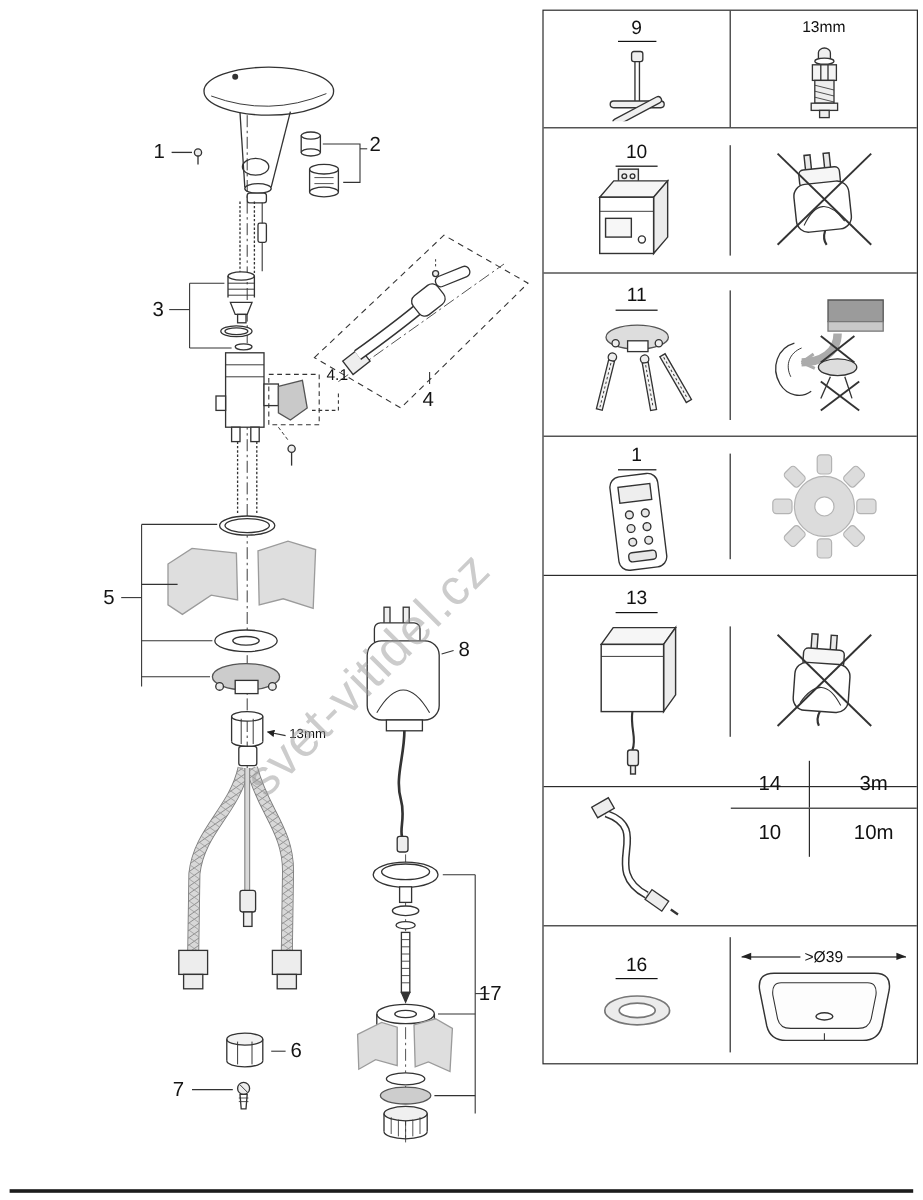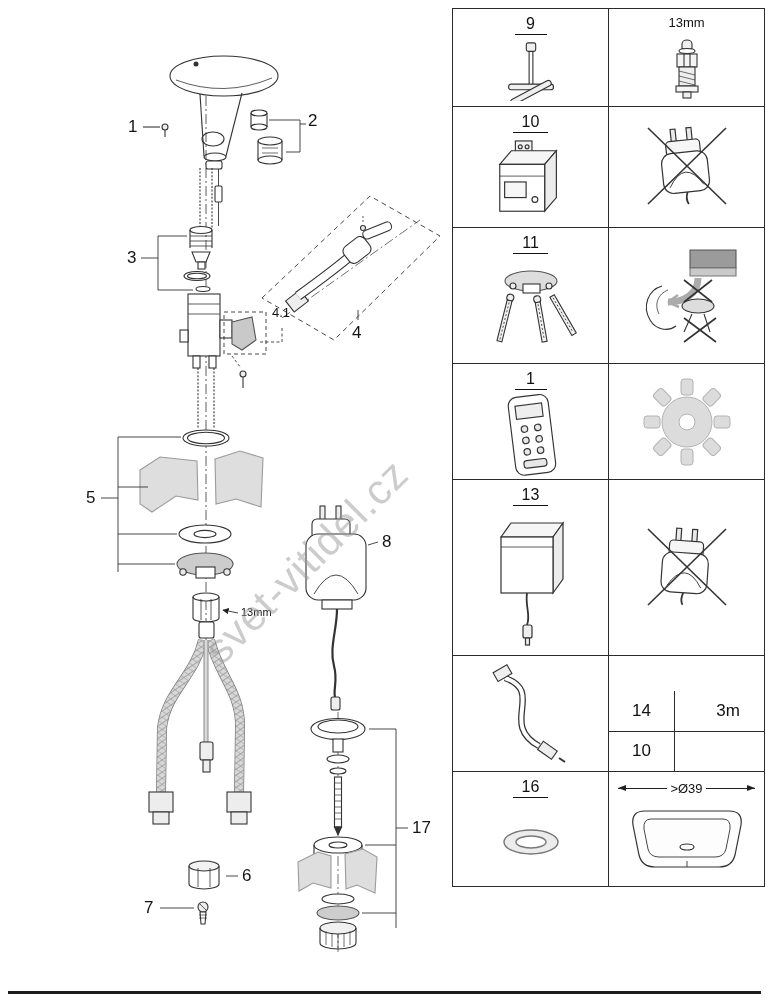--- a/index.html
+++ b/index.html
@@ -4,21 +4,21 @@
 <style>
   html,body{margin:0;padding:0;background:#fff;}
   .canvas{position:relative;width:769px;height:1000px;background:#fff;font-family:"Liberation Sans",sans-serif;overflow:hidden;}
   .art{position:absolute;left:0;top:0;z-index:1;}
   .callout{position:absolute;z-index:5;font-size:17px;line-height:1;color:#141414;}
   .callout.sm{font-size:13px;}
   .callout.xs{font-size:11px;}
   .watermark{position:absolute;left:212px;top:632px;transform:rotate(-45deg);transform-origin:left center;font-size:42px;letter-spacing:1px;color:#9a9a9a;opacity:.5;white-space:nowrap;z-index:6;pointer-events:none;}
   .parts-table{position:absolute;left:452px;top:8px;width:311px;border:1px solid #2b2b2b;z-index:2;background:#fff;}
   .pt-row{display:flex;}
-  .pt-row + .pt-row{border-top:1px solid #2b2b2b;}
+  .pt-row + .pt-row{border-top:1px solid #2b2b2b;align-items:center;}
   .pt-row:nth-child(1){height:97px;}
   .pt-row:nth-child(2){height:120px;}
   .pt-row:nth-child(3){height:135px;}
   .pt-row:nth-child(4){height:115px;}
   .pt-row:nth-child(5){height:175px;}
   .pt-row:nth-child(6){height:115px;}
   .pt-row:nth-child(7){height:114px;}
   .pt-cell{position:relative;width:50%;display:flex;flex-direction:column;align-items:center;}
   .pt-cell + .pt-cell{border-left:1px solid #2b2b2b;}
   .pt-num{margin-top:6px;font-size:16px;line-height:1.15;color:#111;border-bottom:1px solid #111;padding:0 9px 1px;min-width:14px;text-align:center;}
@@ -271,21 +271,21 @@
   <span class="callout" style="left:128px;top:118px;">1</span>
   <span class="callout" style="left:308px;top:112px;">2</span>
   <span class="callout" style="left:127px;top:249px;">3</span>
   <span class="callout" style="left:352px;top:324px;">4</span>
   <span class="callout sm" style="left:272px;top:306px;">4.1</span>
   <span class="callout" style="left:86px;top:489px;">5</span>
   <span class="callout" style="left:242px;top:867px;">6</span>
   <span class="callout" style="left:144px;top:899px;">7</span>
   <span class="callout" style="left:382px;top:533px;">8</span>
   <span class="callout xs" style="left:241px;top:607px;">13mm</span>
-  <span class="callout" style="left:412px;top:819px;">17</span>
+  <span class="callout" style="left:399px;top:819px;">17</span>
 
   <div class="parts-table">
 
     <div class="pt-row">
       <div class="pt-cell">
         <span class="pt-num">9</span>
         <div class="icon-wrap">
           <svg width="84" height="60" viewBox="0 0 84 64">
             <g stroke="#333" stroke-width="1.2" fill="none">
               <rect x="37" y="2" width="10" height="9" rx="2" fill="#efefef"></rect>
@@ -506,20 +506,21 @@
         </div>
       </div>
       <div class="pt-cell">
         <div class="len-grid">
           <div class="len-row">
             <div class="len-num">14</div>
             <div class="len-val">3m</div>
           </div>
           <div class="len-row">
             <div class="len-num">10</div>
+            <div class="len-val">10m</div>
           </div>
         </div>
       </div>
     </div>
 
     <div class="pt-row">
       <div class="pt-cell">
         <span class="pt-num">16</span>
         <div class="icon-wrap">
           <svg width="92" height="52" viewBox="0 0 92 52">

